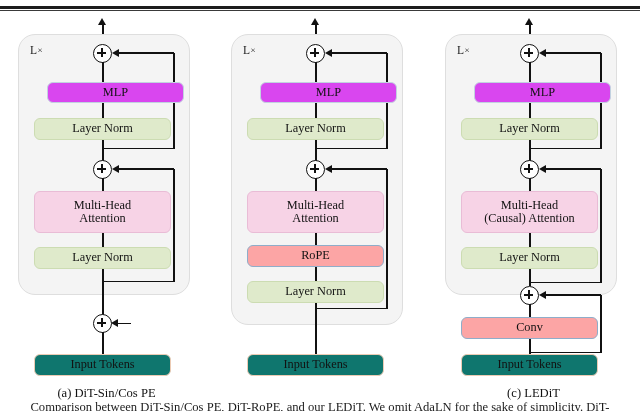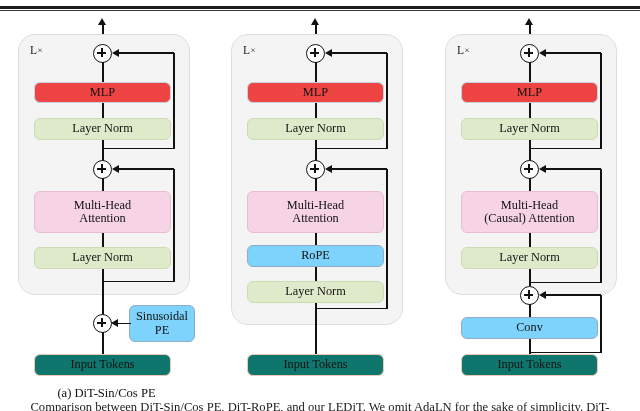--- a/index.html
+++ b/index.html
@@ -52,24 +52,24 @@
     box-sizing:border-box;
     border-radius:6px;
     border:1px solid rgba(0,0,0,.18);
     display:flex;align-items:center;justify-content:center;
     text-align:center;
     font-size:12.3px;
     line-height:13.5px;
     color:#121212;
     white-space:pre-line;
   }
-  .blk-blue{background:#ef4444;border-color:#c2d2e0;}
+  .blk-blue{background:#d946ef;border-color:#c2d2e0;margin-left:13px;}
   .blk-green{background:#dfeacb;border-color:#ccdcb2;}
   .blk-pink{background:#f7d3e6;border-color:#e9bcd6;}
-  .blk-steel{background:#7dd3fc;border-color:#8fadc9;}
+  .blk-steel{background:#fca5a5;border-color:#8fadc9;}
   .blk-peach{background:#0f766e;border-color:#eccbb4;}
 
   
   .wire{position:absolute;background:#111111;}
   .vline{width:1.6px;}
   .hline{height:1.6px;}
 
   
   .plus{
     position:absolute;width:19px;height:19px;border-radius:50%;
@@ -145,22 +145,20 @@
 
     <div class="wire vline" style="left:102px;top:178px;height:14px;"></div>
     <div class="block blk-pink" style="left:34px;top:191px;width:137px;height:42px;">Multi-Head
 Attention</div>
     <div class="wire vline" style="left:102px;top:233px;height:15px;"></div>
     <div class="block blk-green" style="left:34px;top:247px;width:137px;height:22px;">Layer Norm</div>
     <div class="wire vline" style="left:102px;top:269px;height:47px;"></div>
 
     <div class="plus" style="left:93px;top:314px;"></div>
 
-    <div class="block blk-steel" style="left:129px;top:305px;width:66px;height:37px;">Sinusoidal
-PE</div>
     <div class="wire hline" style="left:117px;top:322.6px;width:14px;"></div>
     <div class="arrow-left" style="left:111px;top:319px;"></div>
 
     <div class="wire vline" style="left:102px;top:332px;height:23px;"></div>
     <div class="block blk-peach" style="left:34px;top:354px;width:137px;height:22px;">Input Tokens</div>
   </div>
   <div class="sub-caption">(a) DiT-Sin/Cos PE</div>
 </div>
 
 <div class="panel" id="panel-b">
@@ -250,15 +248,16 @@
     <div class="wire hline" style="left:102px;top:351.5px;width:73px;"></div>
     <div class="wire vline" style="left:173.4px;top:295px;height:57px;"></div>
     <div class="wire hline" style="left:118px;top:294.4px;width:56px;"></div>
     <div class="arrow-left" style="left:112px;top:290.8px;"></div>
 
     <div class="wire vline" style="left:102px;top:304px;height:14px;"></div>
     <div class="block blk-steel" style="left:34px;top:317px;width:137px;height:22px;">Conv</div>
     <div class="wire vline" style="left:102px;top:339px;height:16px;"></div>
     <div class="block blk-peach" style="left:34px;top:354px;width:137px;height:22px;">Input Tokens</div>
   </div>
+  <div class="sub-caption">(c) LEDiT</div>
 </div>
 
 <div class="fig-caption"><span>Comparison between DiT-Sin/Cos PE, DiT-RoPE, and our LEDiT. We omit AdaLN for the sake of simplicity. DiT-</span></div>
 
 </body></html>

